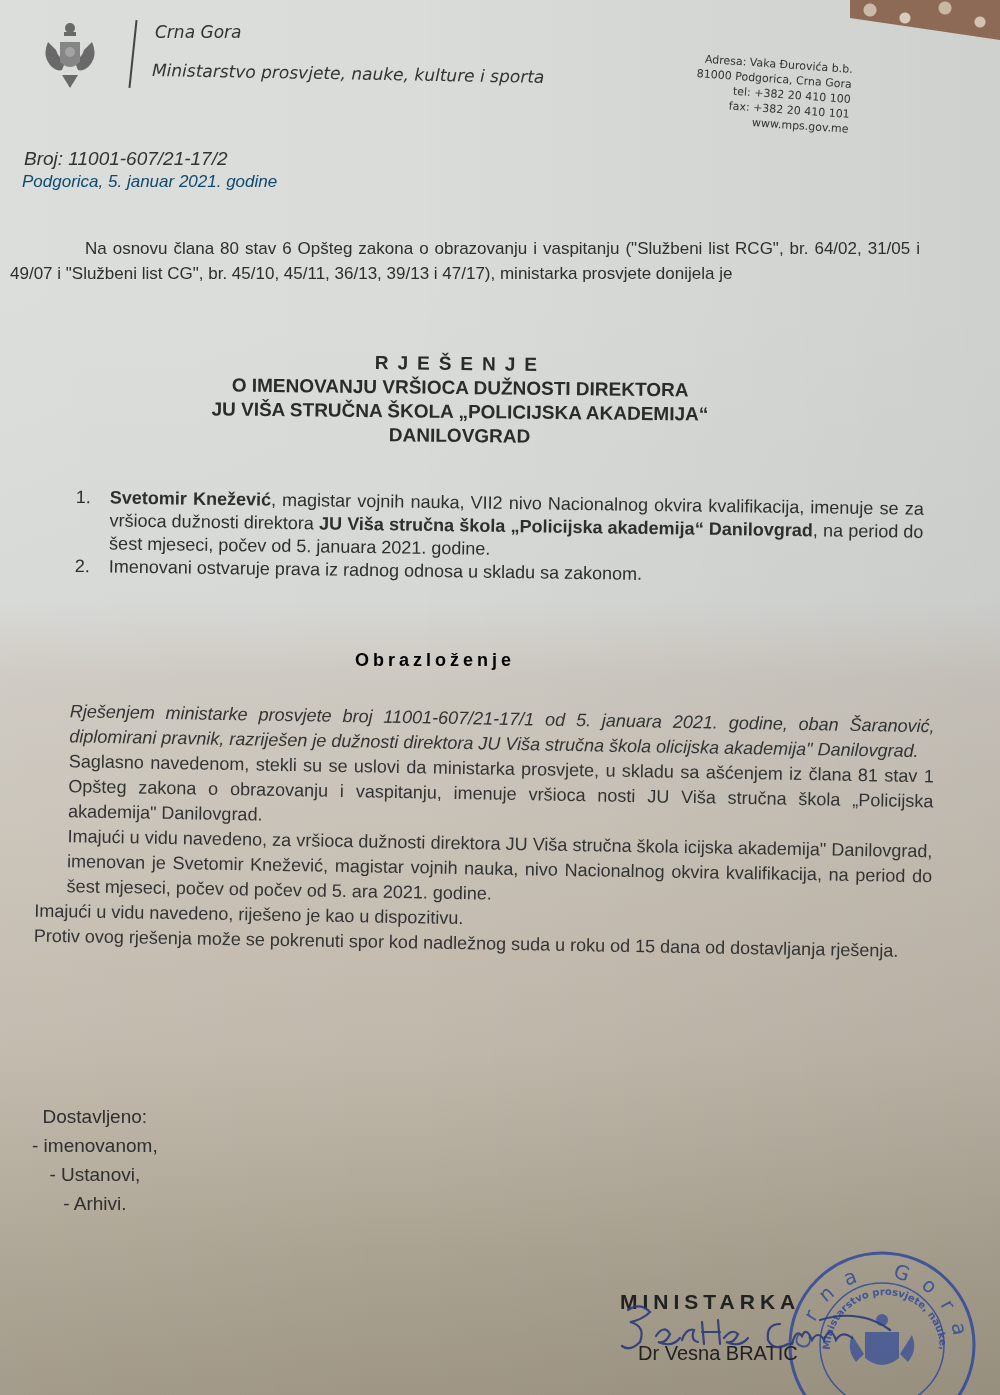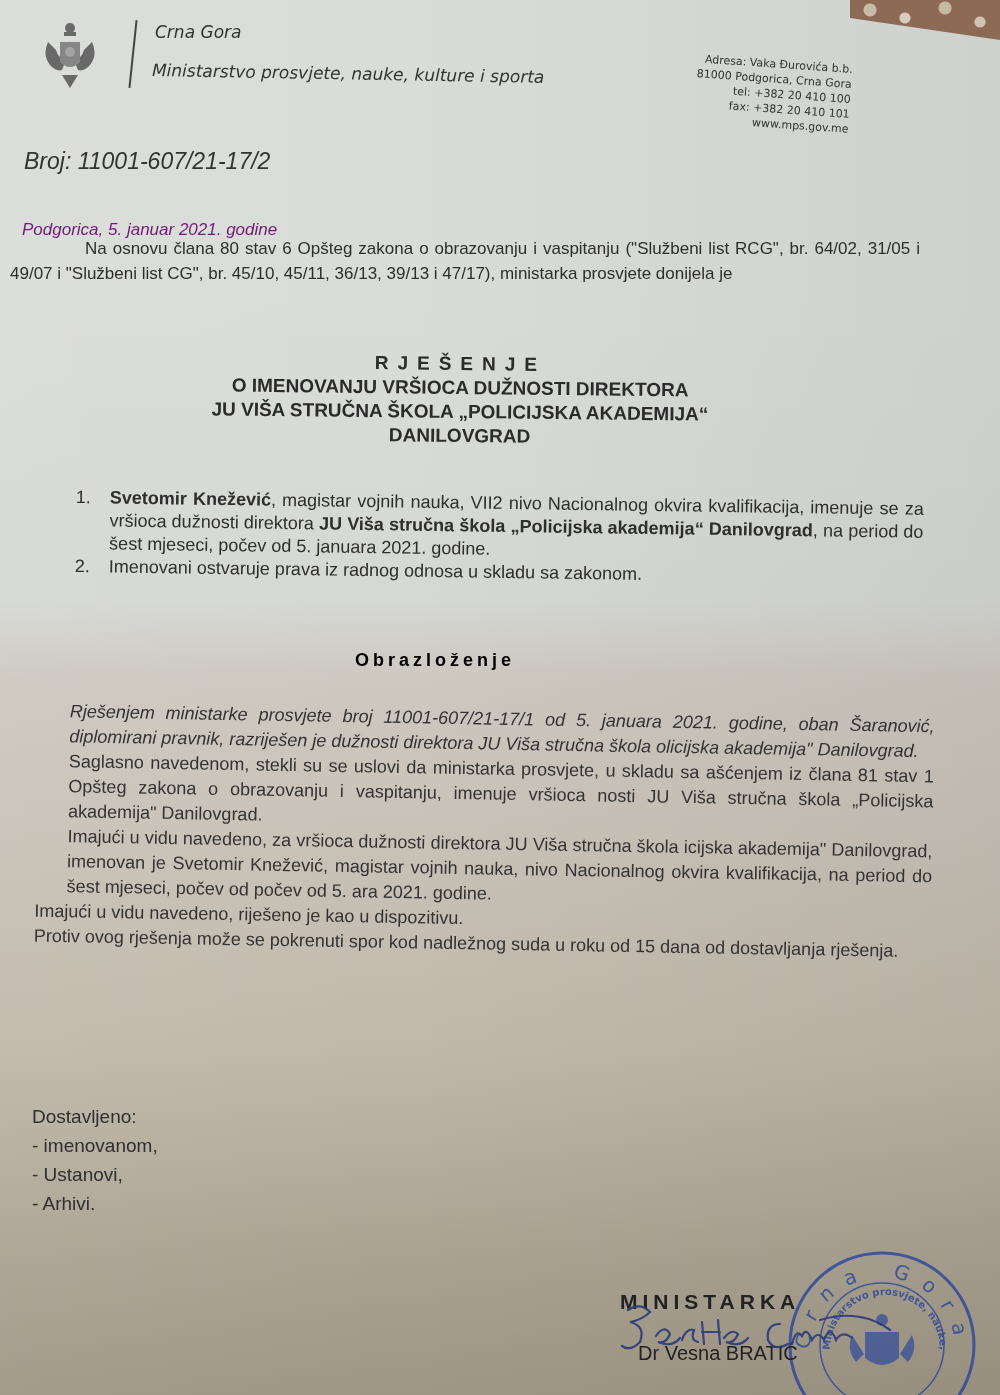--- a/index.html
+++ b/index.html
@@ -34,42 +34,42 @@
   .abs { position:absolute; white-space:nowrap; }
 
   
   .crest { position:absolute; left:40px; top:20px; width:60px; height:70px; }
   .divider { position:absolute; left:132px; top:20px; width:2px; height:68px; background:#444; transform:rotate(6deg); }
   .org-country { left:155px; top:22px; font-size:17px; font-style:italic; color:#333; font-family:"DejaVu Sans", sans-serif; }
   .org-ministry { left:152px; top:60px; font-size:17px; font-style:italic; color:#333; font-family:"DejaVu Sans", sans-serif; transform:rotate(1deg); transform-origin:left; }
   .address { position:absolute; left:698px; top:62px; font-size:11px; color:#333; line-height:15px; text-align:right; font-family:"DejaVu Sans", sans-serif; transform:rotate(4deg); transform-origin:right top; }
   .address div { white-space:nowrap; }
 
-  .ref-num { left:24px; top:148px; font-size:23px; font-style:italic; color:#333; }
-  .ref-date { left:22px; top:172px; font-size:17px; font-style:italic; color:#701a75;margin-top:48px; }
+  .ref-num { left:24px; top:148px; font-size:19px; font-style:italic; color:#333; }
+  .ref-date { left:22px; top:172px; font-size:17px; font-style:italic; color:#0c4a6e; }
 
   .para { position:absolute; font-size:17px; color:#2e2e2e; line-height:25px; }
   .preamble { left:10px; top:236px; width:910px; text-align:justify; }
   .preamble .indent { padding-left:75px; }
 
   .title-block { position:absolute; left:100px; top:352px; width:720px; text-align:center; font-weight:bold; color:#2b2b2b; font-size:19px; line-height:24px; transform:rotate(0.6deg); }
   .title-main { letter-spacing:9px; }
 
   .list { position:absolute; left:76px; top:486px; width:848px; font-size:18px; line-height:23px; color:#2e2e2e; transform:rotate(0.8deg); transform-origin:left top; }
   .li { display:flex; margin-bottom:0; }
   .li-num { width:34px; flex:none; }
   .li-text { text-align:justify; flex:1; }
 
   .explanation-title { position:absolute; left:355px; top:650px; font-size:18px; font-weight:bold; letter-spacing:4px; color:#000000; }
 
   .body-text { position:absolute; left:0; top:698px; width:935px; font-size:18px; line-height:25px; color:#333; transform:rotate(1deg); transform-origin:left top; }
   .body-text p { margin:0; text-align:justify; }
   .body-text .ind { padding-left:70px; }
 
-  .delivered { position:absolute; left:32px; top:1102px; font-size:19px; line-height:29px; color:#2f2f2f; }
+  .delivered { position:absolute; left:32px; top:1102px; font-size:19px; line-height:29px; color:#2f2f2f;text-align:center; }
 
   .sig { position:absolute; left:620px; top:1290px; }
   .sig-title { font-size:21px; font-weight:bold; letter-spacing:5px; color:#222; }
   .sig-name { font-size:20px; font-weight:normal; color:#222; margin-top:28px; margin-left:18px; }
   .signature { position:absolute; left:620px; top:1300px; }
   .stamp { position:absolute; left:780px; top:1240px; width:200px; height:200px; }
 </style>
 </head>
 <body>
 

